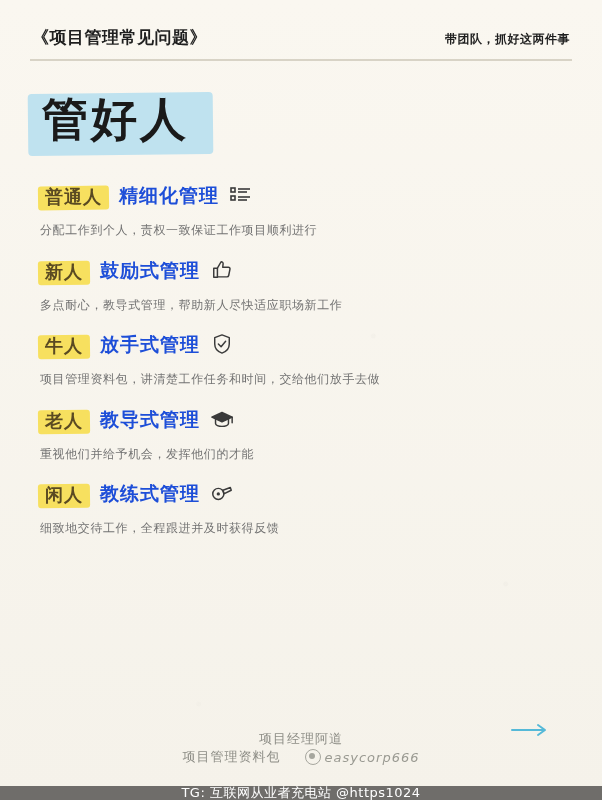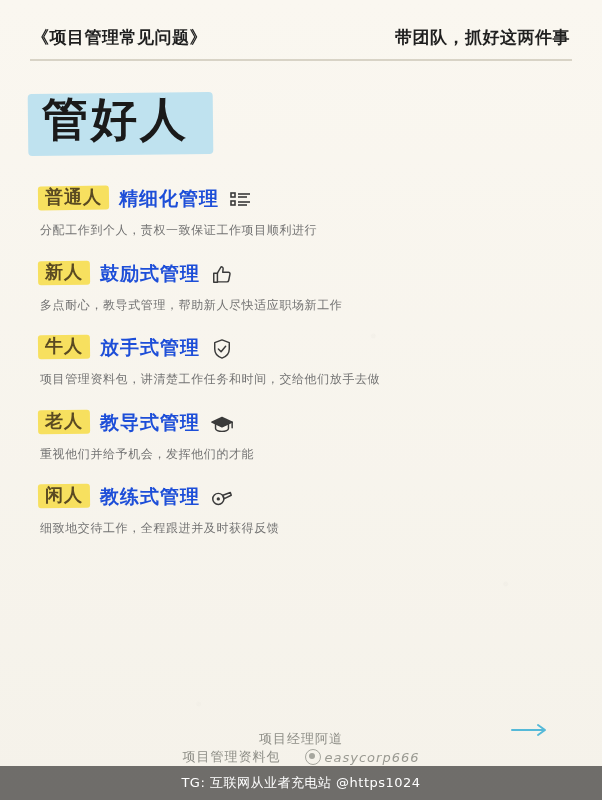--- a/index.html
+++ b/index.html
@@ -44,21 +44,21 @@
     font-weight: bold;
     letter-spacing: 0.5px;
     color: #1f1f1f;
     padding: 0 2px;
   }
   .header-left {
     white-space: nowrap;
   }
   .header-right {
     white-space: nowrap;
-    font-size: 17px;
+    font-size: 12px;
   }
   .header-rule {
     margin-top: 10px;
     height: 2px;
     background: #d8d3c6;
     width: 100%;
   }
 
   
   .title-wrap {
@@ -90,21 +90,21 @@
 
   
   .sections {
     margin-top: 26px;
   }
   .section {
     margin-bottom: 18px;
   }
   .sec-head {
     display: flex;
-    align-items: flex-end;
+    align-items: flex-start;
     gap: 10px;
     margin-left: 8px;
   }
   .tag {
     position: relative;
     font-size: 18px;
     font-weight: bold;
     color: #5a4a22;
     padding: 2px 7px 3px 7px;
     letter-spacing: 1px;
@@ -205,21 +205,21 @@
     border-radius: 50%;
     background: #a6a69e;
   }
 
   
   .watermark {
     position: absolute;
     left: 0;
     right: 0;
     bottom: 0;
-    height: 34px;
+    height: 14px;
     background: rgba(0,0,0,0.55);
     color: #ffffff;
     font-size: 13px;
     display: flex;
     align-items: center;
     justify-content: center;
     letter-spacing: 0.5px;
   }
 </style>
 </head>

